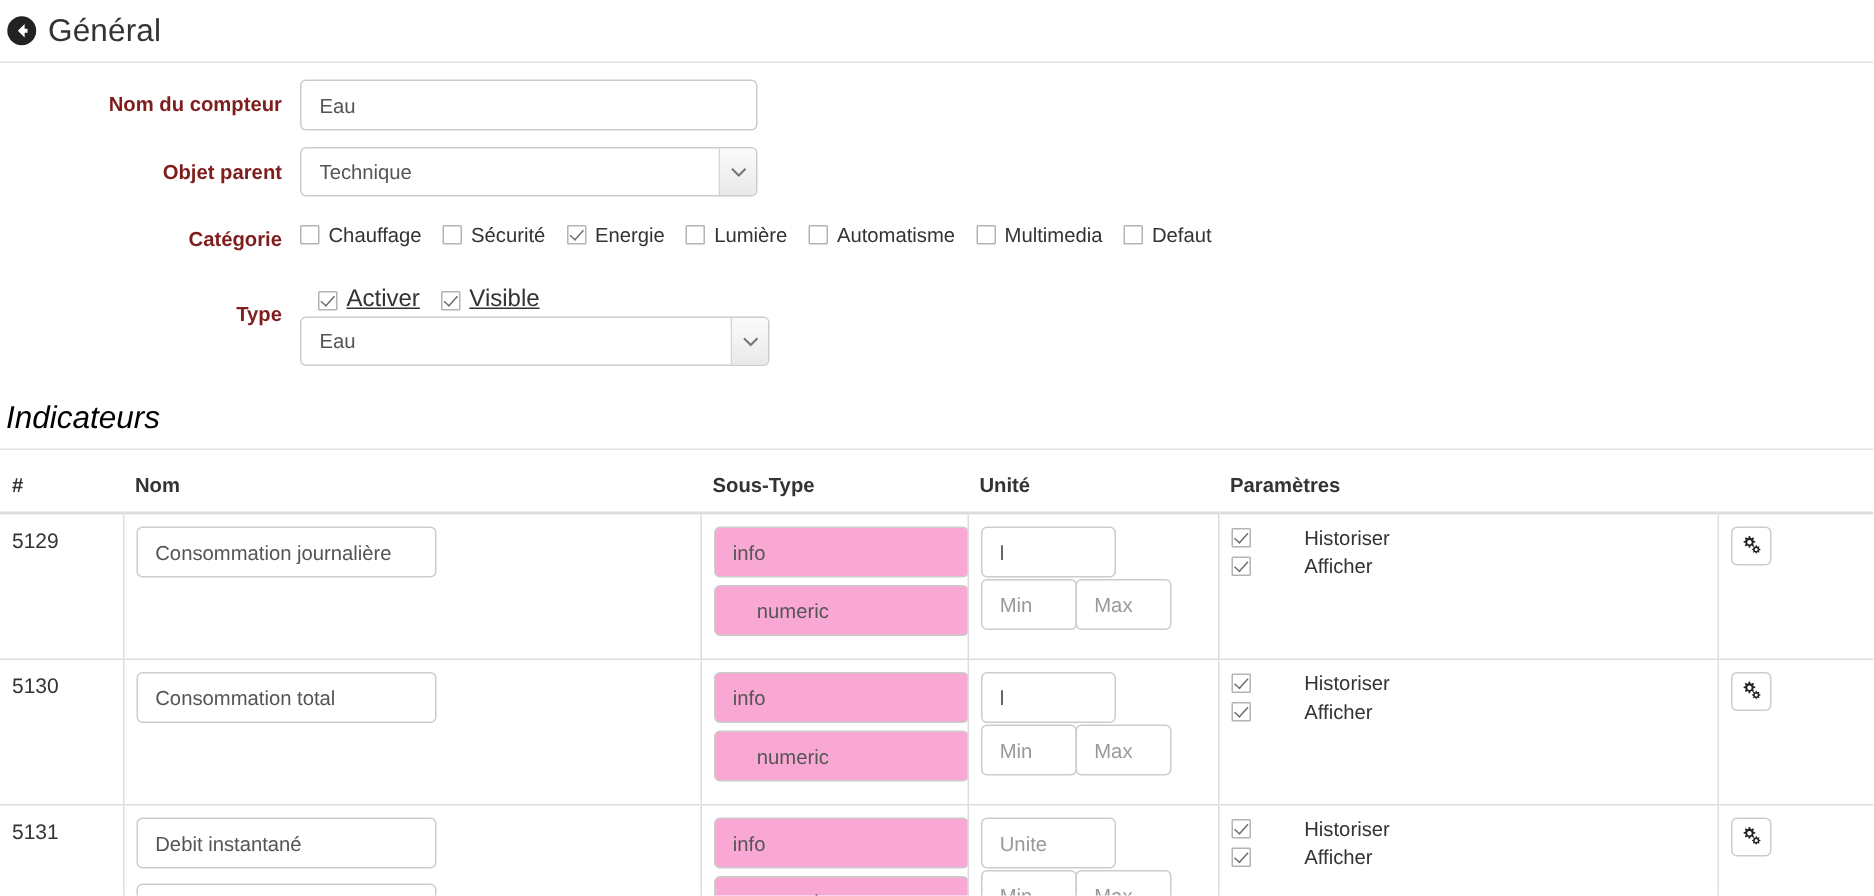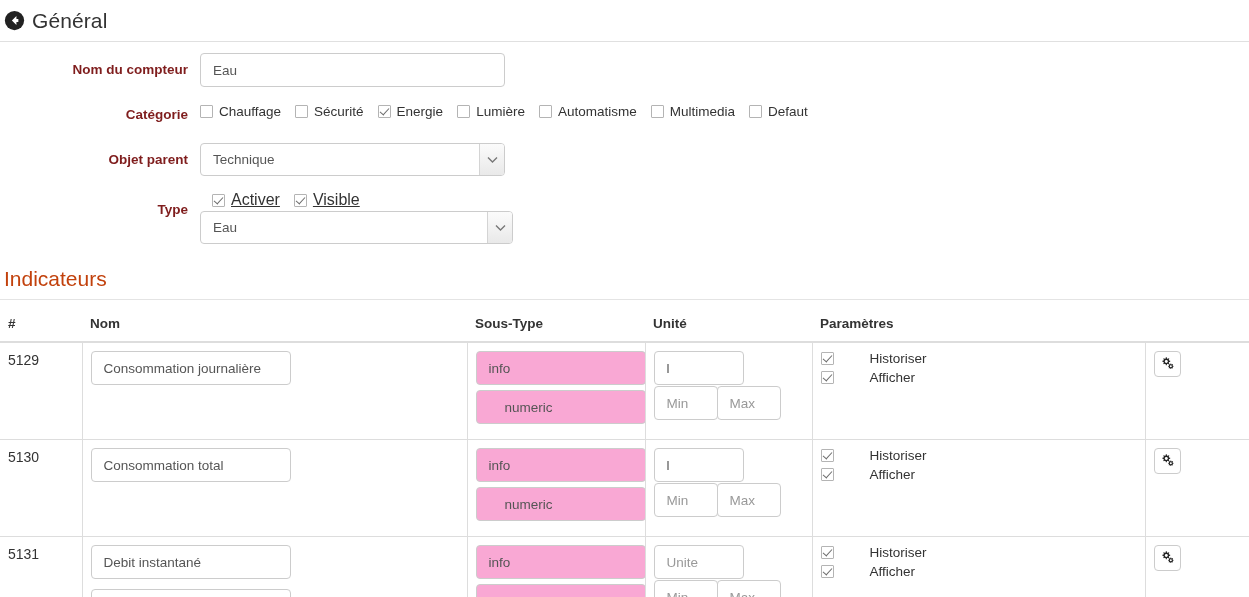--- a/index.html
+++ b/index.html
@@ -146,22 +146,23 @@
     display: flex;
     padding: 3px 0 2px 12px;
     text-decoration: underline;
   }
   .activer-row .cbx-item { margin-right: 14px; }
 
   
   .section-title {
     font-size: 21px;
     font-weight: 400;
-    color: #c2410c;
+    color: #000000;
     padding: 12px 0 8px 4px;
+    font-style: italic;
   }
   .rule {
     border: 0;
     border-top: 1px solid #e4e4e4;
     margin: 0 0 10px 0;
   }
 
   table.ind {
     width: 1249px;
     border-collapse: collapse;
@@ -239,72 +240,72 @@
   </span>
   <span class="panel-title">Général</span>
 </div>
 
 <div class="form">
 
   <div class="form-row">
     <div class="form-label">Nom du compteur</div>
     <div class="form-ctl">
       <input class="txt w-name" type="text" value="Eau" style="">
-    </div>
-  </div>
-
-  <div class="form-row">
-    <div class="form-label">Catégorie</div>
-    <div class="form-ctl">
-      <div class="cat-row">
-        <label class="cbx-item">
-          <span class="cbx"></span>
-          <span class="lbl">Chauffage</span>
-        </label>
-        <label class="cbx-item">
-          <span class="cbx"></span>
-          <span class="lbl">Sécurité</span>
-        </label>
-        <label class="cbx-item">
-          <span class="cbx on"></span>
-          <span class="lbl">Energie</span>
-        </label>
-        <label class="cbx-item">
-          <span class="cbx"></span>
-          <span class="lbl">Lumière</span>
-        </label>
-        <label class="cbx-item">
-          <span class="cbx"></span>
-          <span class="lbl">Automatisme</span>
-        </label>
-        <label class="cbx-item">
-          <span class="cbx"></span>
-          <span class="lbl">Multimedia</span>
-        </label>
-        <label class="cbx-item">
-          <span class="cbx"></span>
-          <span class="lbl">Defaut</span>
-        </label>
-      </div>
     </div>
   </div>
 
   <div class="form-row">
     <div class="form-label">Objet parent</div>
     <div class="form-ctl">
       <span class="sel-wrap">
         <select class="sel w-parent">
           <option>Technique</option>
         </select>
         <span class="sel-arrow">
           <svg width="11" height="8" viewBox="0 0 11 8" aria-hidden="true">
             <path d="M1 1.5 L5.5 6 L10 1.5" fill="none" stroke="#777" stroke-width="1.4"></path>
           </svg>
         </span>
       </span>
+    </div>
+  </div>
+
+  <div class="form-row">
+    <div class="form-label">Catégorie</div>
+    <div class="form-ctl">
+      <div class="cat-row">
+        <label class="cbx-item">
+          <span class="cbx"></span>
+          <span class="lbl">Chauffage</span>
+        </label>
+        <label class="cbx-item">
+          <span class="cbx"></span>
+          <span class="lbl">Sécurité</span>
+        </label>
+        <label class="cbx-item">
+          <span class="cbx on"></span>
+          <span class="lbl">Energie</span>
+        </label>
+        <label class="cbx-item">
+          <span class="cbx"></span>
+          <span class="lbl">Lumière</span>
+        </label>
+        <label class="cbx-item">
+          <span class="cbx"></span>
+          <span class="lbl">Automatisme</span>
+        </label>
+        <label class="cbx-item">
+          <span class="cbx"></span>
+          <span class="lbl">Multimedia</span>
+        </label>
+        <label class="cbx-item">
+          <span class="cbx"></span>
+          <span class="lbl">Defaut</span>
+        </label>
+      </div>
     </div>
   </div>
 
   <div class="form-row">
     <div class="form-label type-label">Type</div>
     <div class="form-ctl">
       <div class="activer-row">
         <label class="cbx-item">
           <span class="cbx on"></span>
           <span class="lbl">Activer</span>

